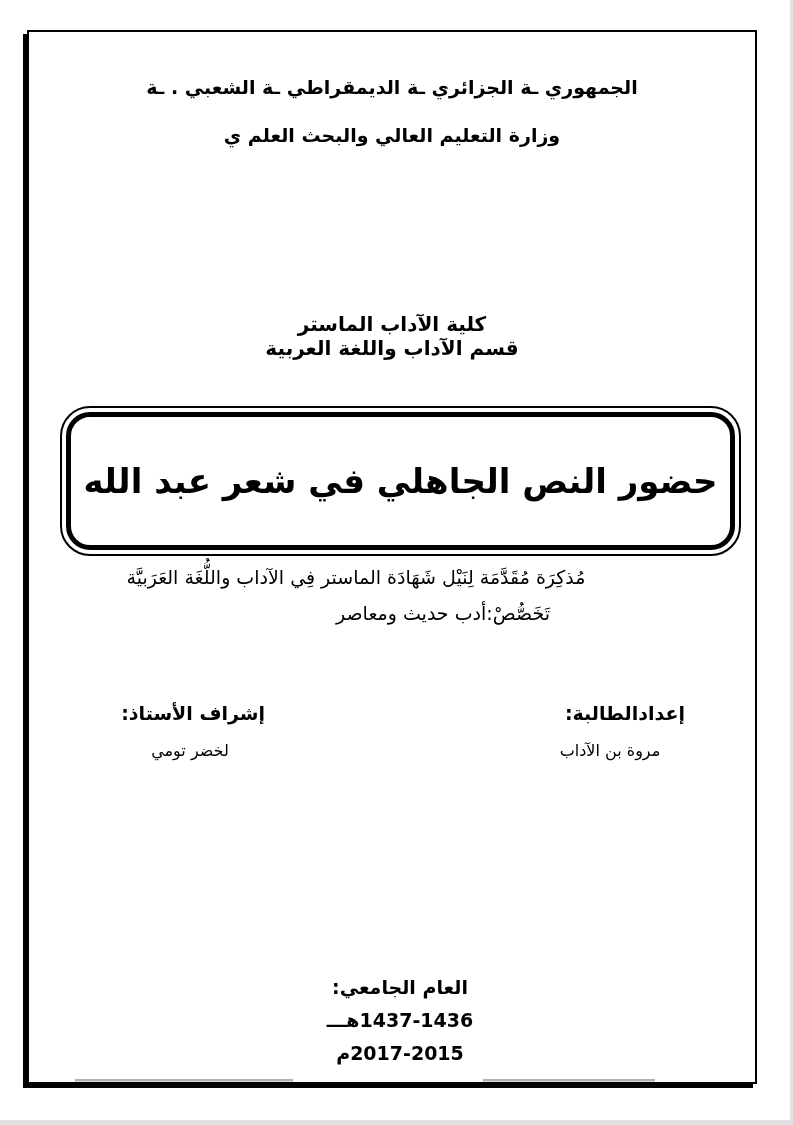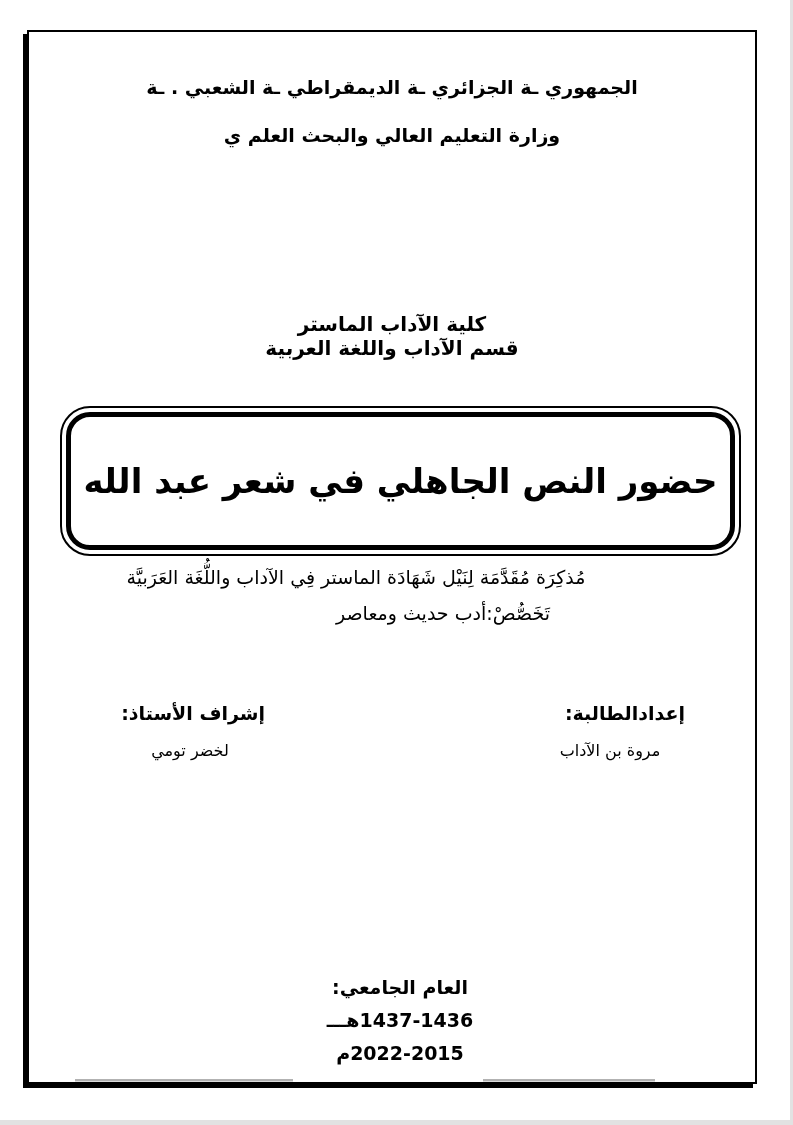--- a/index.html
+++ b/index.html
@@ -95,20 +95,20 @@
       <div class="credit-name">مروة بن الآداب</div>
     </div>
     <div class="abs credit-block supervisor-block">
       <div class="credit-label">إشراف الأستاذ:</div>
       <div class="credit-name">لخضر تومي</div>
     </div>
 
     <div class="abs year-block">
       <div>العام الجامعي:</div>
       <div>1437-1436هـــ</div>
-      <div>2022-2015م</div>
+      <div>2017-2015م</div>
     </div>
 
     <div class="abs gray-rule a"></div>
     <div class="abs gray-rule b"></div>
 
   </div>
 </div>
 
 </body></html>

